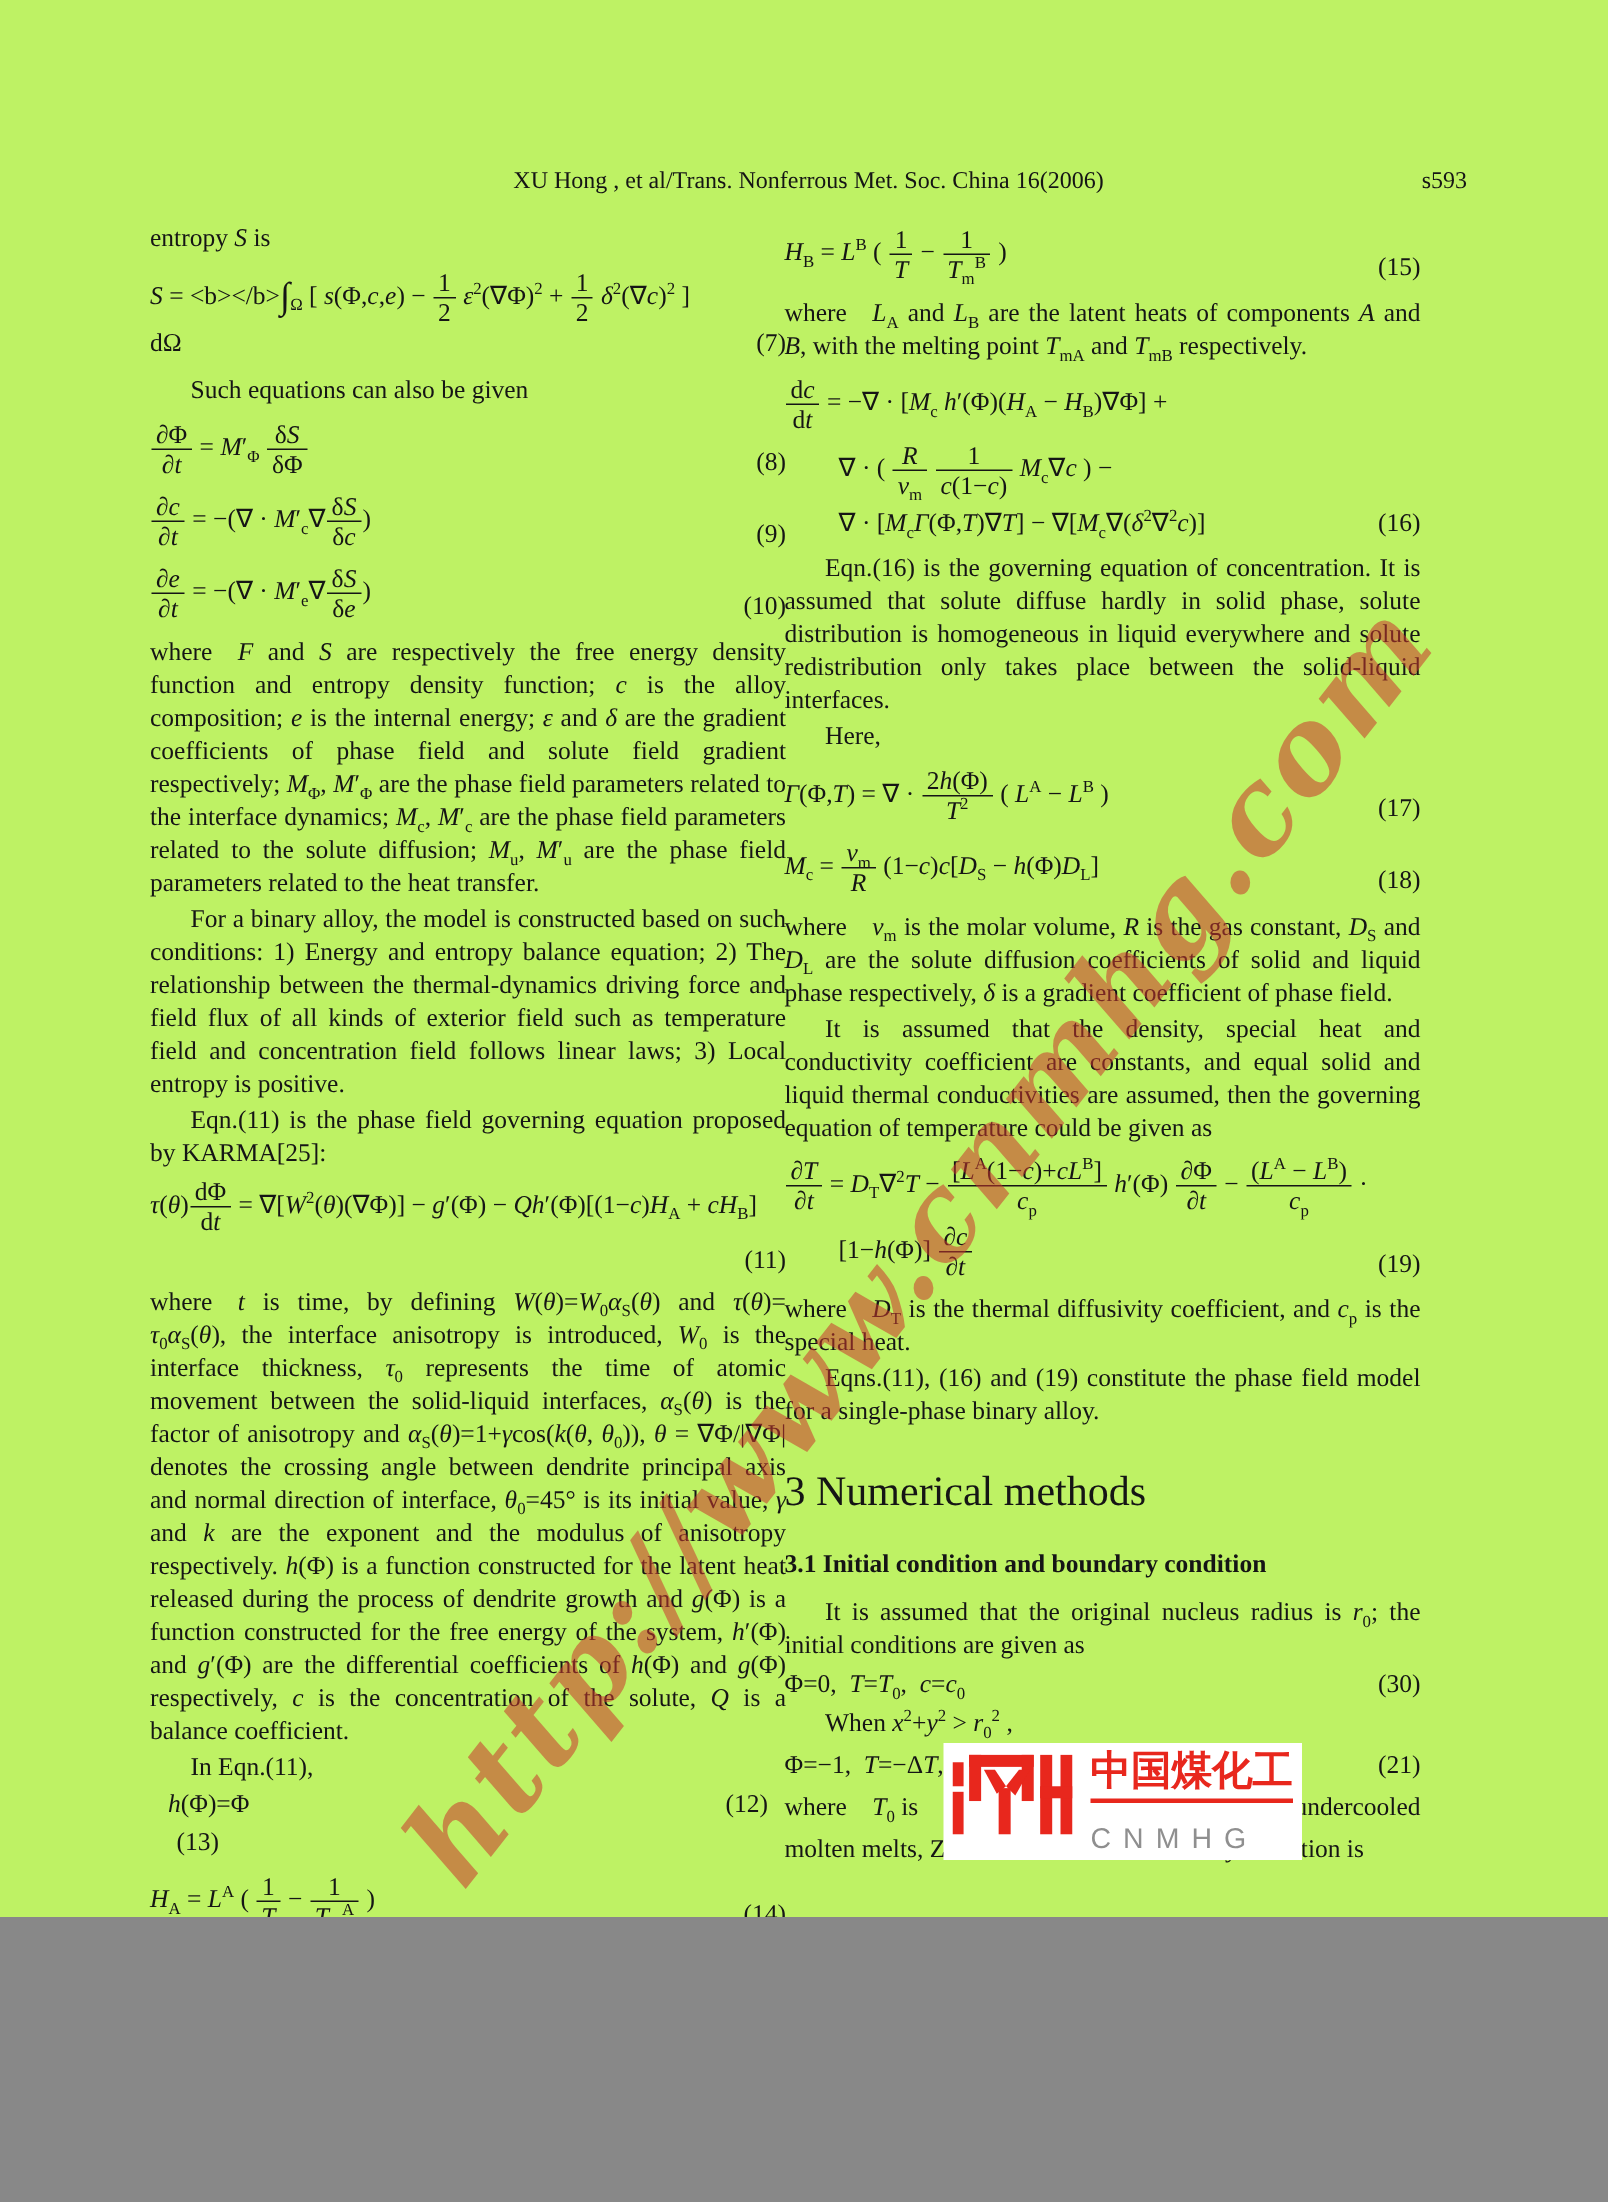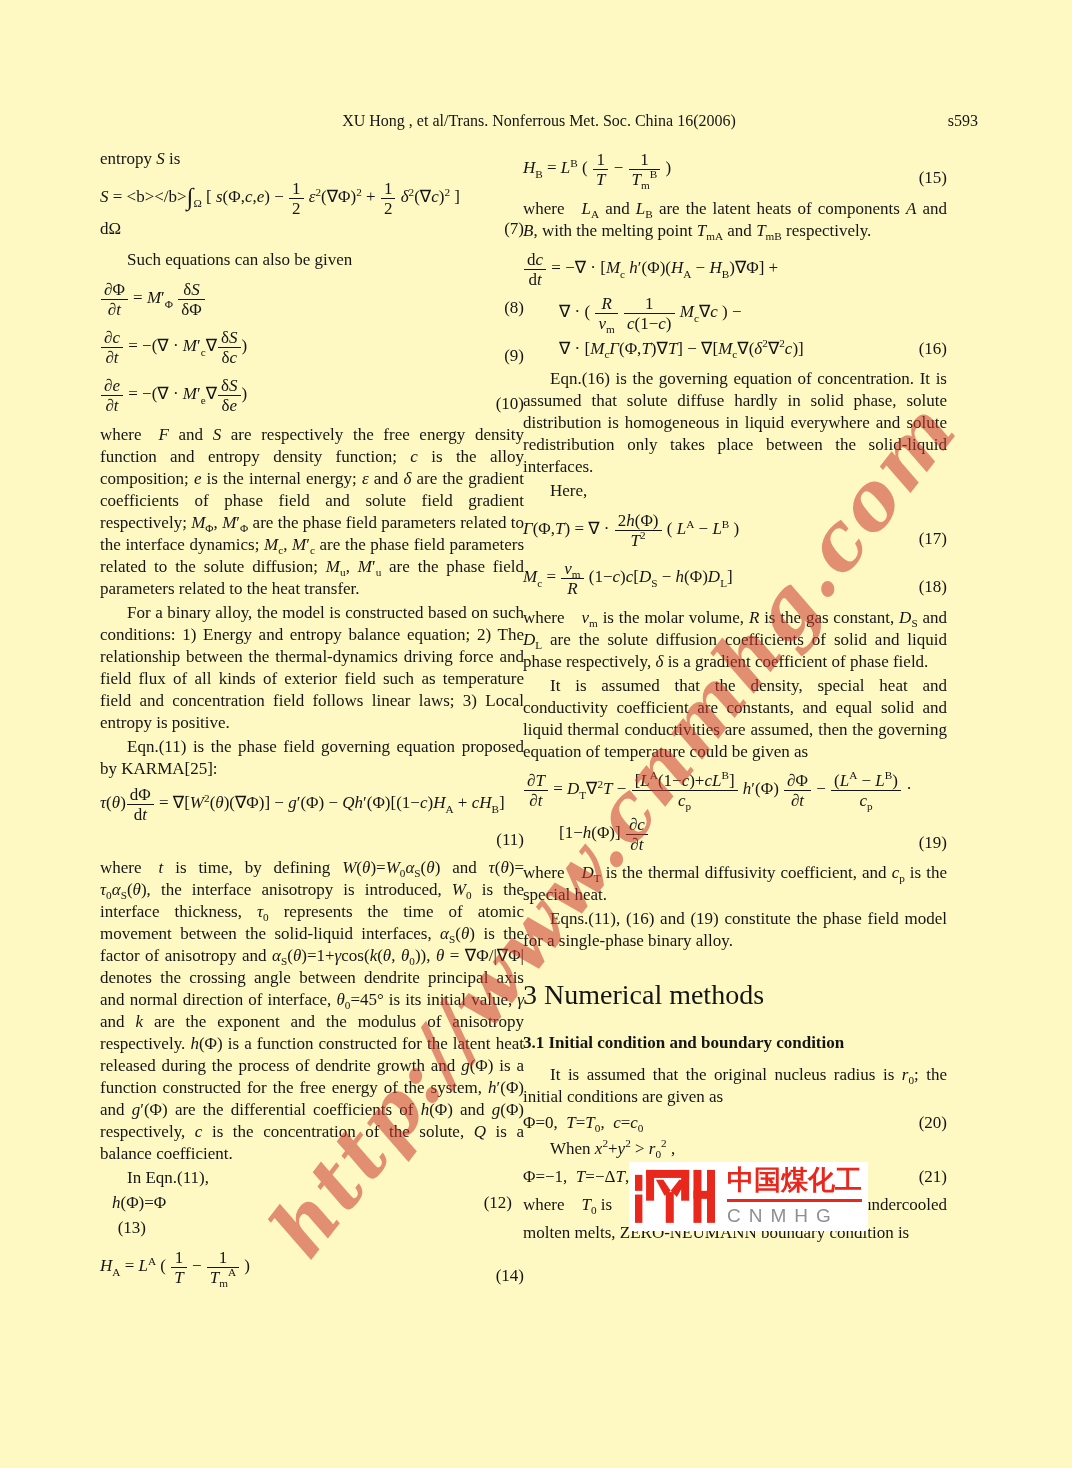--- a/index.html
+++ b/index.html
@@ -1,16 +1,16 @@
 <!DOCTYPE html>
 <html><head>
 <meta charset="utf-8">
 <style>
   html,body{margin:0;padding:0;background:#888;}
-  .page{position:relative;width:1072px;height:1468px;background:#fef9c3;margin:0 auto;
+  .page{position:relative;width:1072px;height:1278px;background:#bef264;margin:0 auto;
         font-family:"Liberation Serif", serif;color:#151515;overflow:hidden;}
   .header{position:absolute;left:100px;top:112px;width:878px;font-size:16px;text-align:center;}
   .pagenum{position:absolute;right:0;top:0;}
   .col{position:absolute;top:148px;width:424px;font-size:17px;line-height:22px;text-align:justify;}
   .col-left{left:100px;}
   .col-right{left:523px;}
   p{margin:0 0 2px 0;}
   .indent{text-indent:27px;}
   .noj{text-align:left;}
   
@@ -33,21 +33,21 @@
              transform:rotate(-52deg);transform-origin:center;
              font-family:"DejaVu Serif", serif;font-style:italic;font-weight:bold;
              font-size:78px;letter-spacing:3px;color:rgba(203,55,45,0.55);
              z-index:5;pointer-events:none;white-space:nowrap;}
   
   .logo-zone{position:relative;}
   .whererow{display:flex;text-align:left;margin:6px 0;}
   .fill{flex:1;}
   .cn-logo{position:absolute;left:106px;top:-4px;display:flex;align-items:flex-start;gap:12px;
            background:#ffffff;padding:3px 6px 2px 6px;z-index:3;}
-  .cn-col{display:flex;flex-direction:column;}
+  .cn-col{display:flex;flex-direction:column;gap:11px;}
   .cn-cjk{color:#e8271d;font-size:27px;line-height:1.15;font-weight:bold;
           border-bottom:3px solid #e8271d;padding-bottom:3px;
           font-family:"Liberation Sans", sans-serif;}
   .cn-latin{color:#8f8f8f;font-size:19px;letter-spacing:8px;margin-top:3px;
             font-family:"Liberation Sans", sans-serif;}
 </style>
 </head>
 <body>
 
 <div class="page">
@@ -151,21 +151,21 @@
     <p>where  <i>D</i><sub>T</sub> is the thermal diffusivity coefficient, and <i>c</i><sub>p</sub> is the special heat.</p>
     <p class="indent">Eqns.(11), (16) and (19) constitute the phase field model for a single-phase binary alloy.</p>
 
     <div class="h3">3 Numerical methods</div>
     <div class="h31">3.1 Initial condition and boundary condition</div>
 
     <p class="indent">It is assumed that the original nucleus radius is <i>r</i><sub>0</sub>; the initial conditions are given as</p>
 
     <div class="eqrow" style="margin:4px 0">
       <span class="bd">Φ=0, <i>T</i>=<i>T</i><sub>0</sub>, <i>c</i>=<i>c</i><sub>0</sub></span>
-      <span class="nm">(20)</span>
+      <span class="nm">(30)</span>
     </div>
 
     <p class="indent noj">When <i>x</i><sup>2</sup>+<i>y</i><sup>2</sup> &gt; <i>r</i><sub>0</sub><sup>2</sup> ,</p>
 
     <div class="logo-zone">
       <div class="eqrow" style="margin:6px 0">
         <span class="bd">Φ=−1, <i>T</i>=−Δ<i>T</i>,</span>
         <span class="nm">(21)</span>
       </div>
       <div class="whererow">

